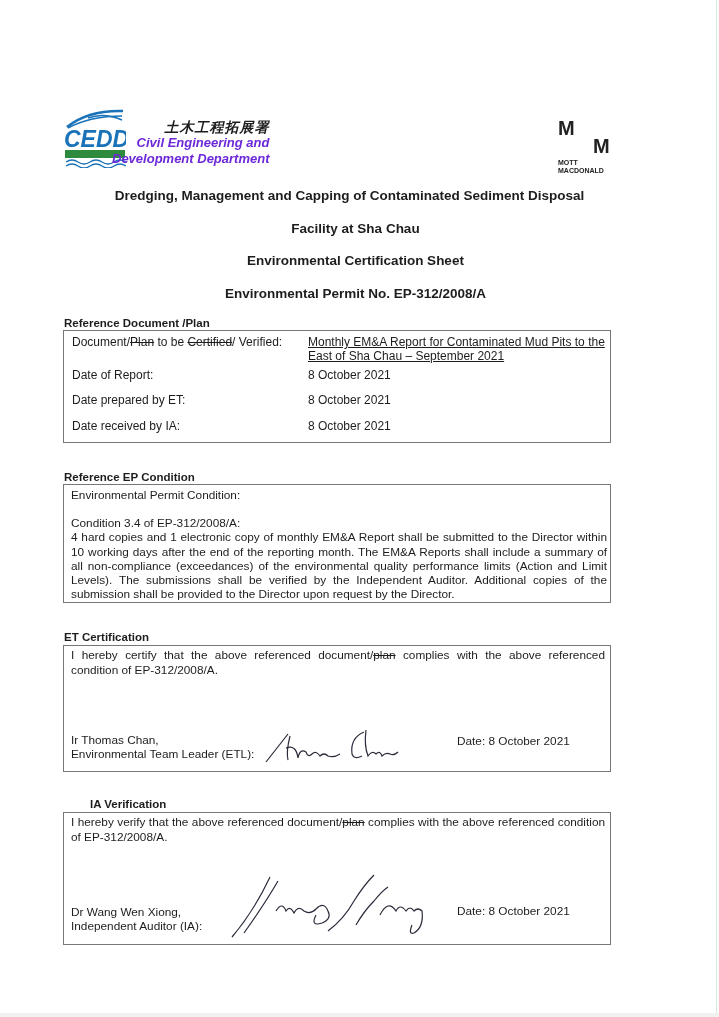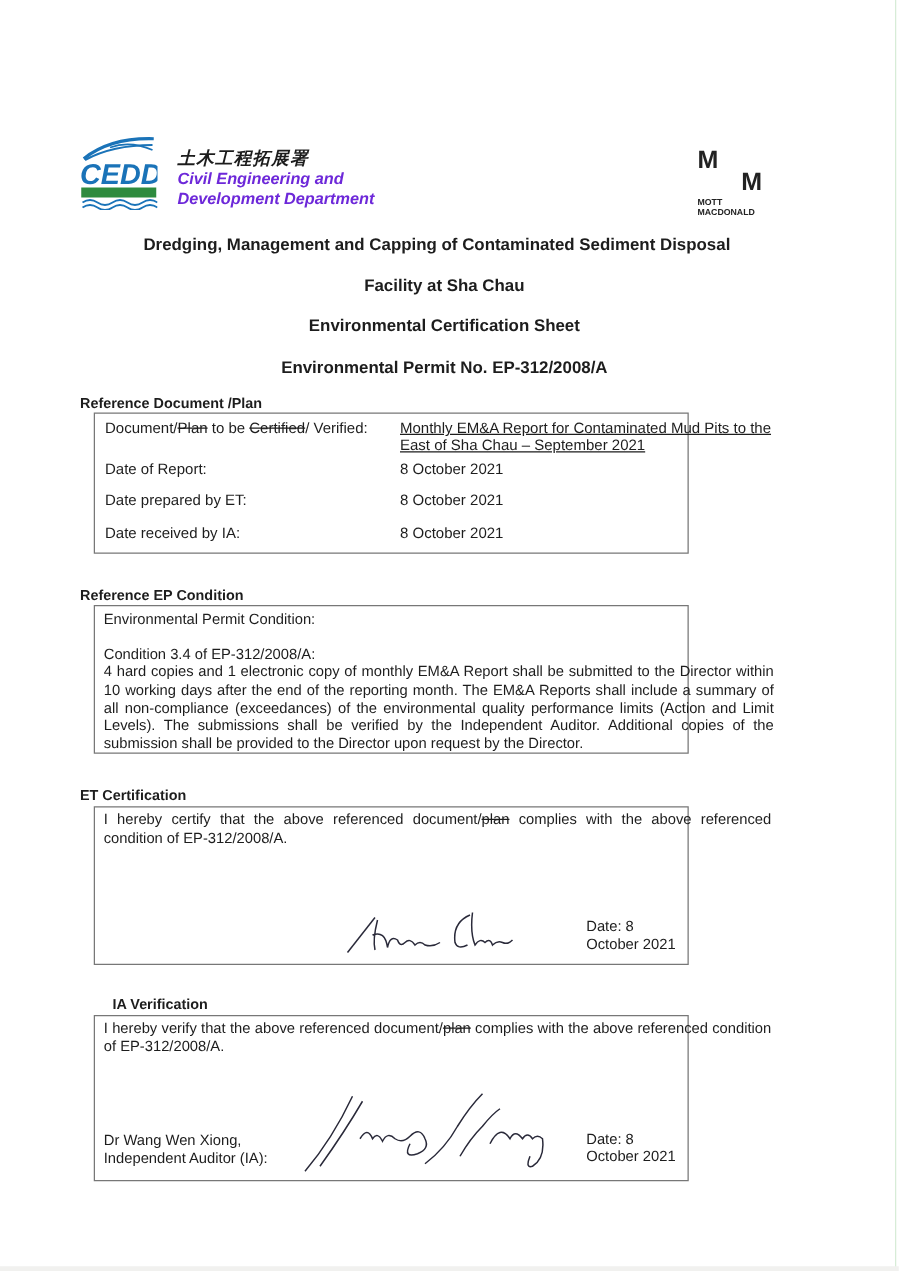--- a/index.html
+++ b/index.html
@@ -6,39 +6,39 @@
     body {
       width: 719px; height: 1017px; background: #ffffff; position: relative;
       font-family: "Liberation Sans", sans-serif; color: #1d1d1d; overflow: hidden;
     }
     .page-edge { position: absolute; right: 2px; top: 0; width: 1px; height: 1017px; background: #d7ecd7; }
     .page-bottom { position: absolute; left: 0; bottom: 0; width: 719px; height: 4px; background: #f1f1ef; }
 
     
     .cedd-logo { position: absolute; left: 64px; top: 108px; width: 240px; height: 62px; font-style: italic; }
     .cedd-emblem { position: absolute; left: 0; top: 0; width: 62px; height: 60px; }
-    .cedd-text { position: absolute; left: 78px; top: 12px; }
+    .cedd-text { position: absolute; left: 48px; top: 12px; text-align: right; }
     .cedd-cn { font-size: 14px; font-weight: bold; color: #1c1c1c; letter-spacing: 1px; line-height: 15px; font-family: "DejaVu Sans", sans-serif; }
     .cedd-en { font-size: 13px; font-weight: bold; color: #6d28d9; line-height: 16px; }
 
     
     .mm-logo { position: absolute; left: 556px; top: 118px; width: 62px; height: 54px; }
     .mm-m1 { position: absolute; left: 2px; top: 0; font-size: 20px; font-weight: bold; color: #222; line-height: 20px; }
     .mm-m2 { position: absolute; left: 37px; top: 18px; font-size: 20px; font-weight: bold; color: #222; line-height: 20px; }
     .mm-name { position: absolute; left: 2px; top: 41px; font-size: 7px; font-weight: bold; color: #222; line-height: 8px; }
 
     
     .title { position: absolute; left: 0; width: 719px; text-align: center; font-weight: bold; font-size: 13.5px; color: #1d1d1d; }
     .t1 { top: 188px; left: -10px; }
     .t2 { top: 221px; left: -4px; }
     .t3 { top: 253px; left: -4px; }
     .t4 { top: 286px; left: -4px; }
 
     .section-label { position: absolute; left: 64px; font-size: 11.5px; font-weight: bold; color: #1d1d1d; }
-    .box { position: absolute; left: 63px; width: 476px; border: 1.5px solid #777; box-sizing: border-box; margin-left: 12px; }
+    .box { position: absolute; left: 63px; width: 548px; border: 1.5px solid #777; box-sizing: border-box; }
 
     .ref-row { position: absolute; font-size: 12px; color: #1d1d1d; line-height: 14px; }
     .ref-label { left: 8px; }
     .ref-value { left: 244px; width: 300px; }
     .strike { text-decoration: line-through; }
 
     .ep-text { position: absolute; left: 7px; top: 3px; width: 536px; font-size: 11.8px; line-height: 14.2px; color: #1d1d1d; }
     .ep-text p { margin: 0; text-align: justify; }
     .ep-gap { height: 14px; }
 
@@ -109,20 +109,24 @@
     <p>Condition 3.4 of EP-312/2008/A:</p>
     <p>4 hard copies and 1 electronic copy of monthly EM&amp;A Report shall be submitted to the Director within 10 working days after the end of the reporting month. The EM&amp;A Reports shall include a summary of all non-compliance (exceedances) of the environmental quality performance limits (Action and Limit Levels). The submissions shall be verified by the Independent Auditor. Additional copies of the submission shall be provided to the Director upon request by the Director.</p>
   </div>
 </div>
 
 <div class="section-label" style="top:631px;">ET Certification</div>
 <div class="box" style="top:645px; height:127px;">
   <div class="cert-text">
     <span>I hereby certify that the above referenced document/</span><span class="strike">plan</span><span> complies with the above referenced condition of EP-312/2008/A.</span>
   </div>
+  <div class="signer" style="top:87px;">
+    <div>Ir Thomas Chan,</div>
+    <div>Environmental Team Leader (ETL):</div>
+  </div>
   <svg class="signature" style="left:200px; top:76px;" width="150" height="44" viewBox="0 0 150 44">
     <path d="M2 40 L24 12" stroke="#2a2a3a" stroke-width="1.2" fill="none"></path>
     <path d="M26 14 Q22 30 24 38 M22 26 Q32 22 34 36 Q36 26 42 30 Q44 36 48 32 Q52 28 56 34 Q60 30 64 34 Q70 36 76 32" stroke="#2a2a3a" stroke-width="1.2" fill="none"></path>
     <path d="M100 10 Q86 16 88 32 Q90 38 98 34 M102 8 Q100 24 104 34 Q108 28 112 32 Q116 28 118 34 Q122 30 126 32 Q130 34 134 30" stroke="#2a2a3a" stroke-width="1.2" fill="none"></path>
   </svg>
   <div class="date-text" style="left:393px; top:88px;">Date: 8 October 2021</div>
 </div>
 
 <div class="section-label" style="top:798px;padding-left:26px;">IA Verification</div>
 <div class="box" style="top:812px; height:133px;">

